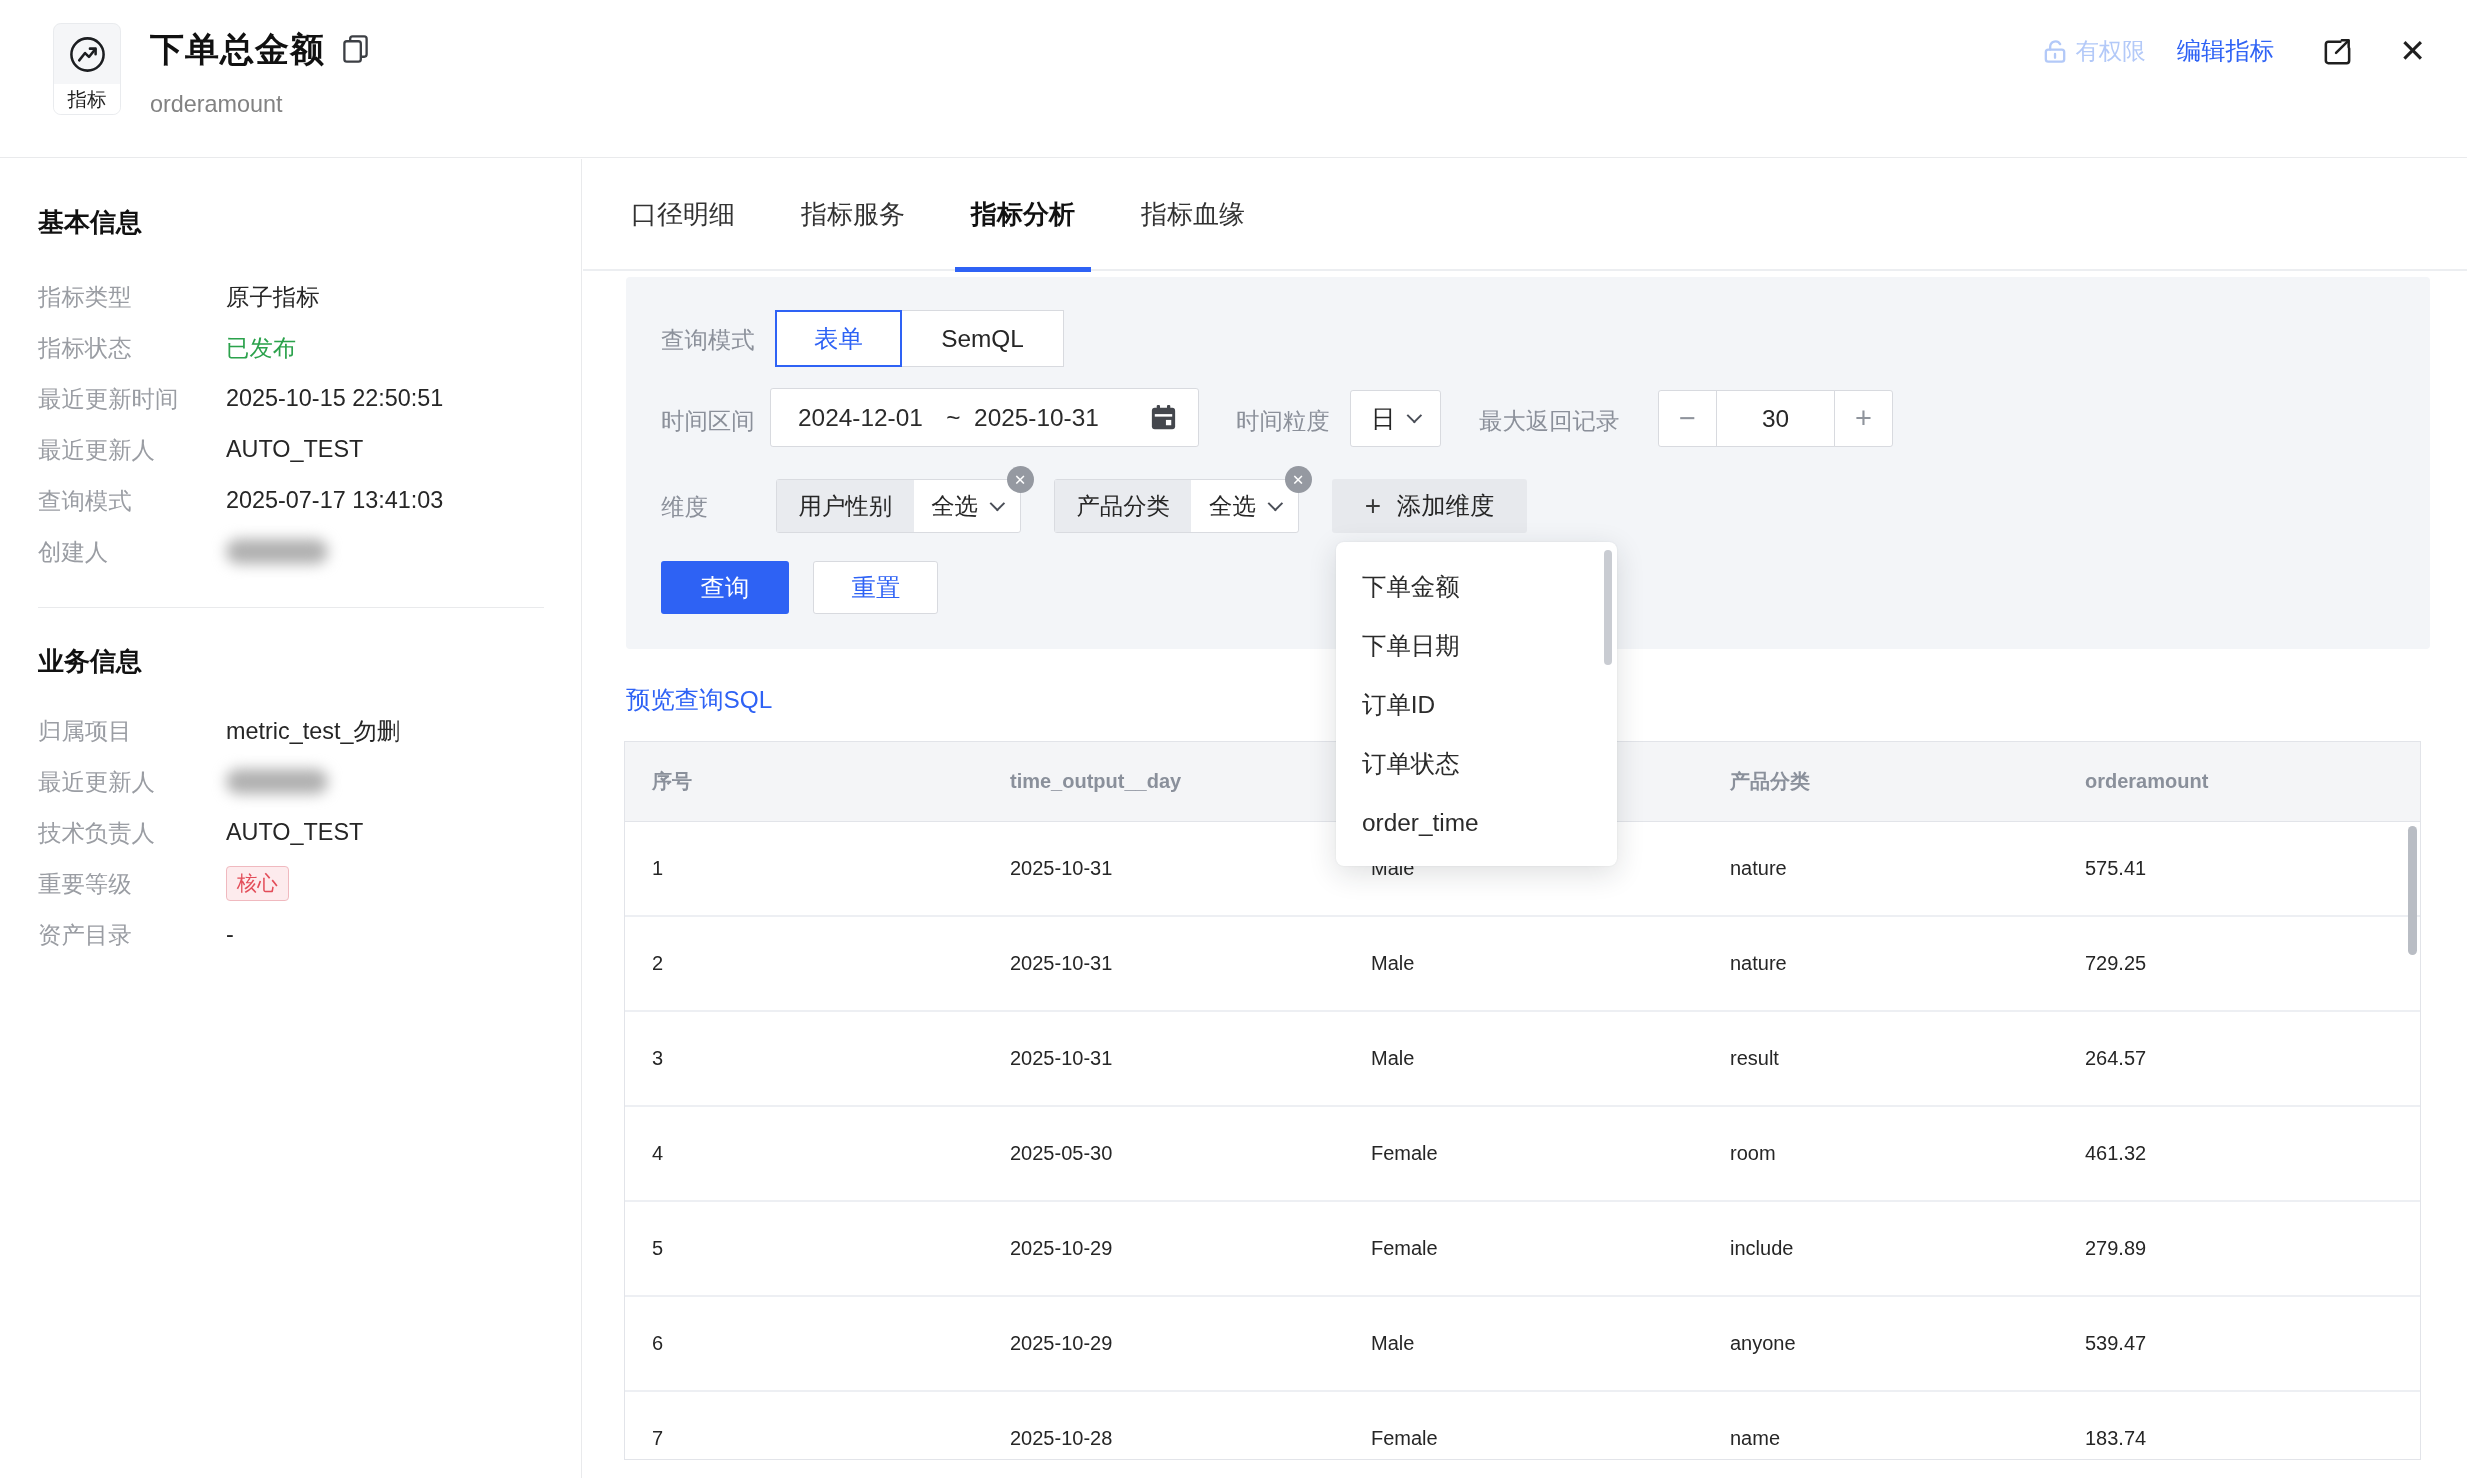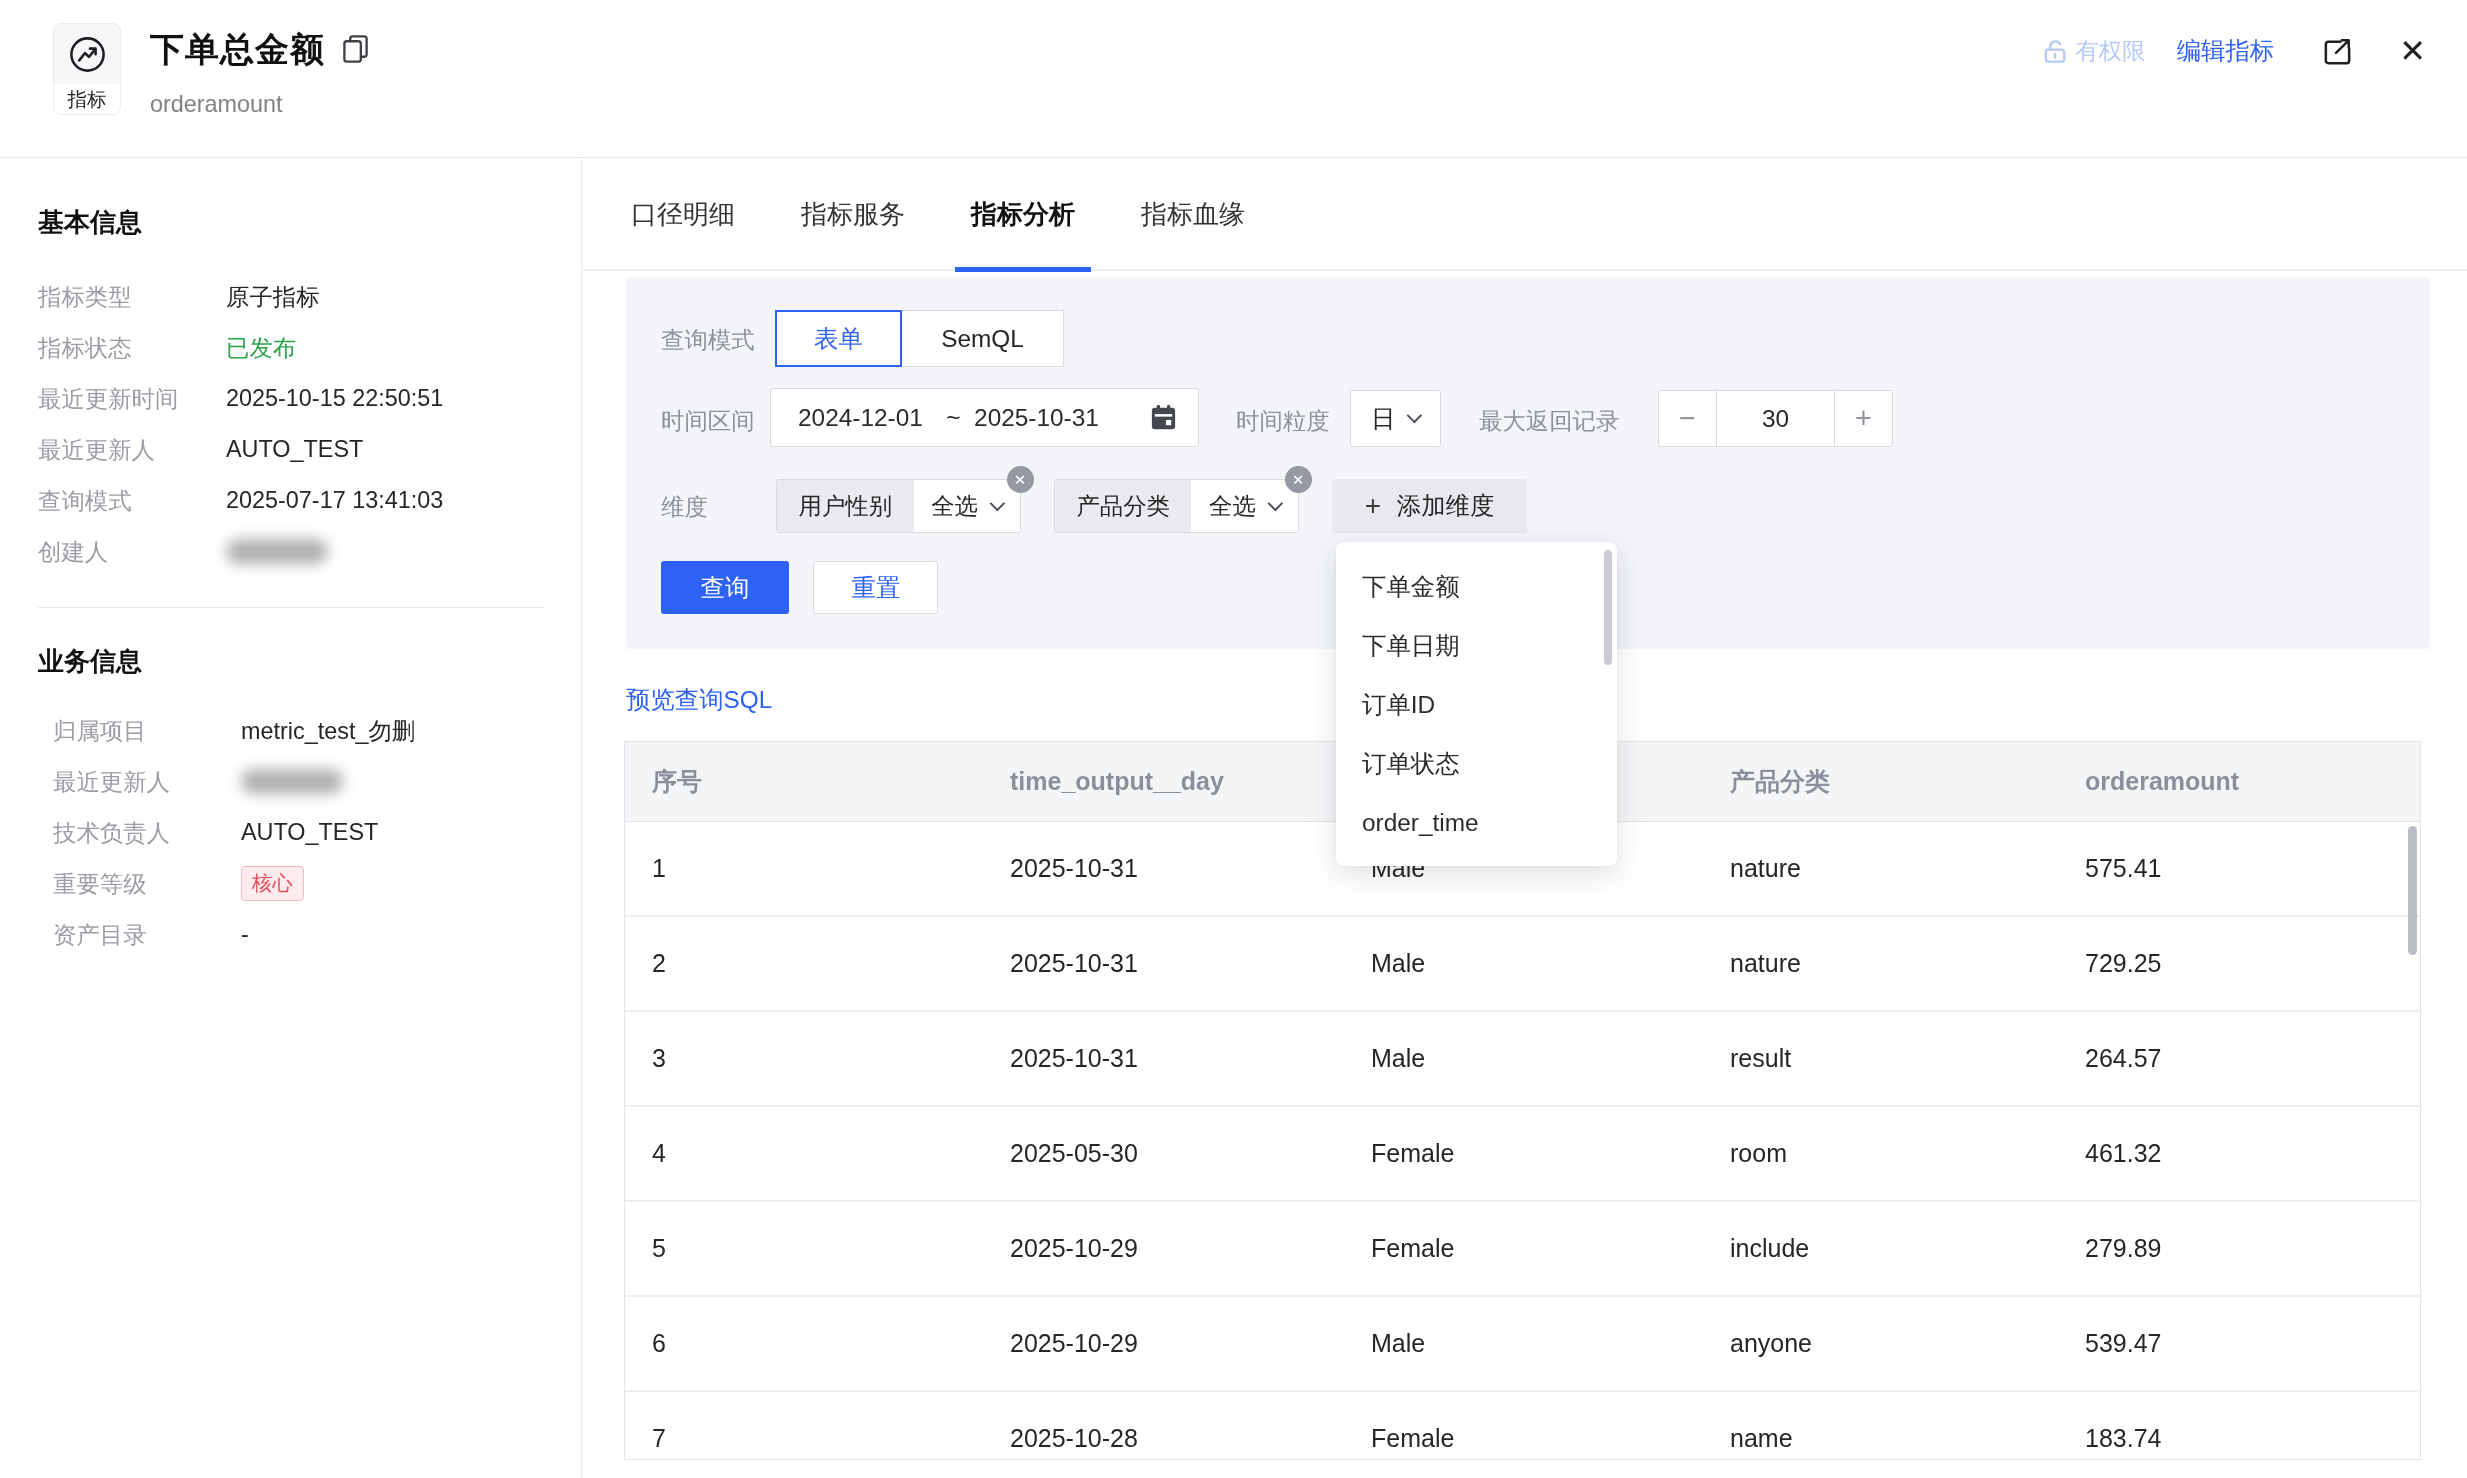--- a/index.html
+++ b/index.html
@@ -23,21 +23,21 @@
   .popout-btn { margin-right:45px; cursor:pointer; height:33px; }
   .close-btn { margin-right:41px; cursor:pointer; font-size:32px; color:#1f1f1f; line-height:1; font-weight:400; }
 
   
   .sidebar { position:absolute; left:0; top:159px; width:582px; height:1320px; background:#fff; border-right:1px solid #e9eaec; }
   .sec-title { position:absolute; left:38px; font-size:26px; font-weight:700; color:#111; }
   .sec1-title { top:46px; }
   .sec2-title { top:485px; }
   .field-rows { position:absolute; left:38px; right:19.5px; }
   .sec1-rows { top:112px; }
-  .sec2-rows { top:546px;margin-left:15px; }
+  .sec2-rows { top:546px; }
   .f-row { height:51px; display:flex; align-items:center; }
   .f-label { width:188px; font-size:23.4px; color:#9a9da3; flex:none; }
   .f-value { font-size:23.4px; color:#262626; }
   .f-value.green { color:#2ba24c; }
   .redacted { width:102px; height:25px; background:#b0b0b0; border-radius:12.7px; filter:blur(6.8px); }
   .badge-red { display:inline-block; font-size:20.5px; color:#e34d59; background:#fdebed; border:1px solid #f0b9bf; border-radius:3.9px; padding:3.9px 9.8px; line-height:1.2; }
   .side-divider { position:absolute; left:38px; width:506px; top:448px; height:0; border-top:1px solid #e9eaec; }
 
   
   .main { position:absolute; left:583px; top:159px; width:1884px; height:1320px; background:#fff; }
@@ -81,21 +81,21 @@
   .btn { height:53px; display:flex; align-items:center; justify-content:center; font-size:24.4px; border-radius:2.9px; cursor:pointer; }
   .btn-primary { width:128px; background:#2e62f4; color:#fff; }
   .btn-plain { width:125px; background:#fff; border:1px solid #d8dadf; color:#2e62f5; margin-left:24.4px; }
 
   .sql-link { position:absolute; left:43px; top:525px; font-size:24.4px; color:#2e62f5; cursor:pointer;text-align:right; }
 
   
   .tbl { position:absolute; left:41px; top:582px; width:1797px; height:719px; border:1px solid #e2e4e9; background:#fff; overflow:hidden; }
   .tbl-head { display:flex; height:80px; background:#f4f5f7; border-bottom:1px solid #e2e4e9; }
   .tbl-row { display:flex; height:95px; border-bottom:2px solid #edeff3; background:#fff; }
-  .cell { display:flex; align-items:center; font-size:25px; color:#262626; flex:none; }
+  .cell { display:flex; align-items:center; font-size:20px; color:#262626; flex:none; }
   .hcell { font-weight:700; color:#8a909b; }
   .c0 { width:336px; padding-left:27px; }
   .c1 { width:336px; padding-left:49px; }
   .c2 { width:361px; padding-left:74px; }
   .c3 { width:361px; padding-left:72px; }
   .c4 { width:399px; padding-left:66px; }
   .tbl-scrollbar { position:absolute; right:2.9px; top:84px; width:8.8px; height:129px; background:#b9bdc4; border-radius:4.9px; }
 
   
   .dropdown { position:absolute; left:1336px; top:542px; width:281px; height:324px; background:#fff; border-radius:7.8px; box-shadow:0 7.8px 29px rgba(31,35,41,0.14), 0 0 2px rgba(31,35,41,0.08); overflow:hidden; z-index:20; padding-top:15px; }

